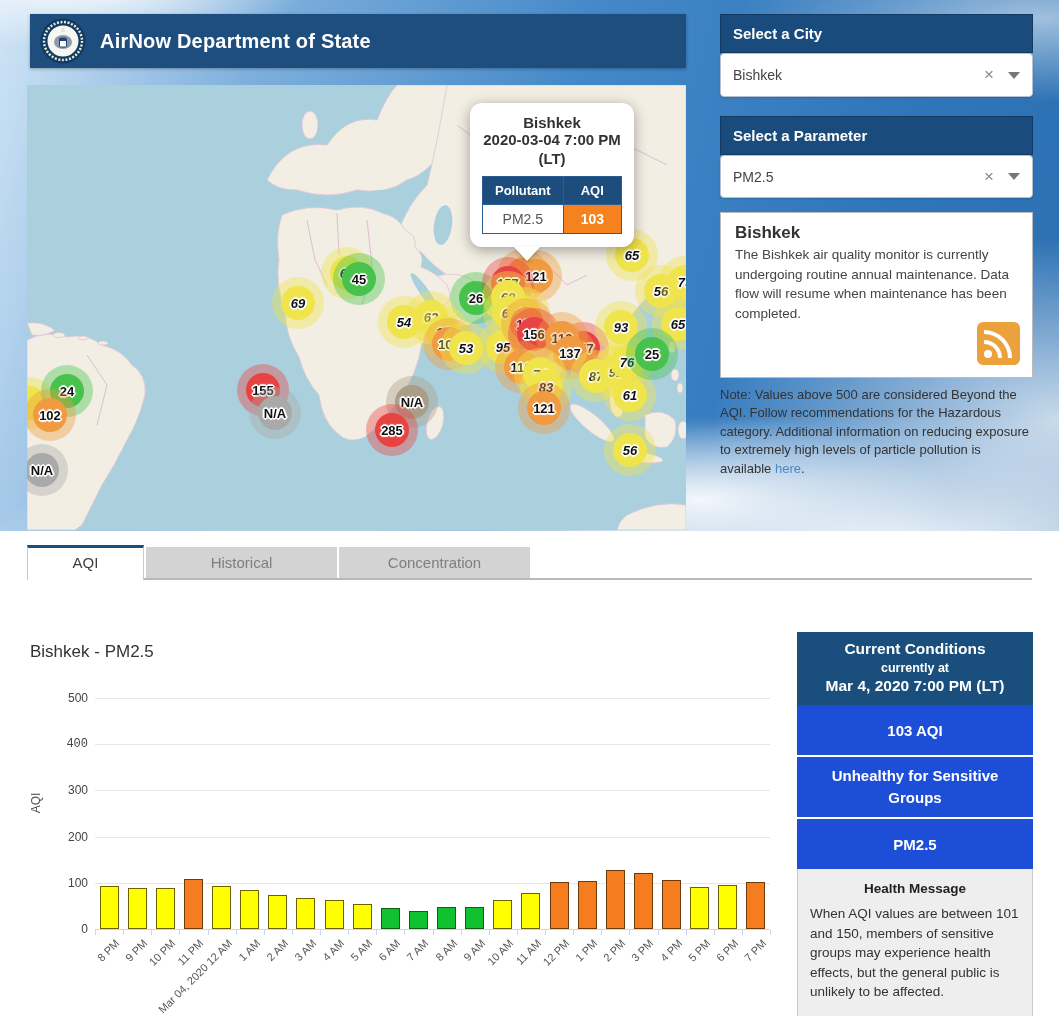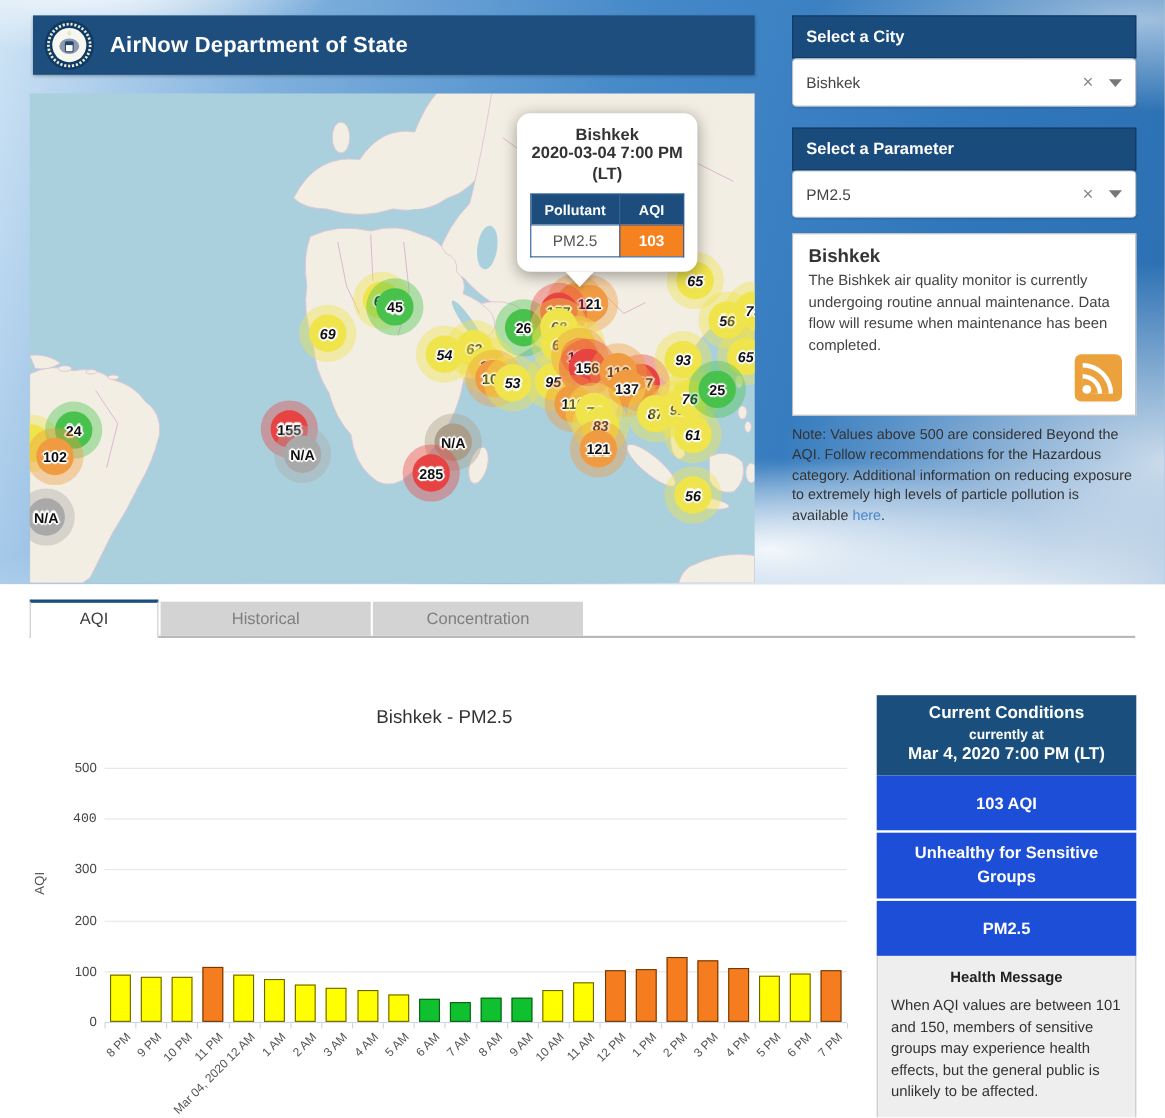--- a/index.html
+++ b/index.html
@@ -68,21 +68,21 @@
   .tab.t-hist { width:191px; }
   .tab.active { height:35px; line-height:30px; background:#fff; color:#3d3d3d;
     border-top:3px solid #1c4d7d; border-left:1px solid #c9c9c9; border-right:1px solid #c9c9c9;
     margin-bottom:-2px; z-index:2; }
 
   .learn { position:absolute; left:27px; top:590px; font-size:15px; color:#484848; }
   a.inline-link { color:#4a87c7; text-decoration:none; cursor:pointer; }
 
   
   .chart { position:absolute; left:30px; top:638px; width:765px; height:378px; }
-  .chart-title { position:absolute; left:0; top:4px; width:748px; text-align:center;
+  .chart-title { position:absolute; left:0; top:4px; width:748px; text-align:left;
     font-size:17px; color:#333; }
   .ylab { position:absolute; left:-4px; top:158px; font-size:12px; color:#555;
     transform:rotate(-90deg); }
   .ytick { position:absolute; width:40px; text-align:right; font-size:12px; color:#444; }
   .gridline { position:absolute; height:1px; background:#e6e6e6; }
   .axisline { position:absolute; height:1px; background:#ccd6eb; }
   .xtickmark { position:absolute; width:1px; height:5px; background:#ccd6eb; }
   .bar { position:absolute; border-style:solid; border-width:1px; }
   .b-good { background:#0fc02f; border-color:#0e5e14; }
   .b-moderate { background:#ffff00; border-color:#6e6200; }

